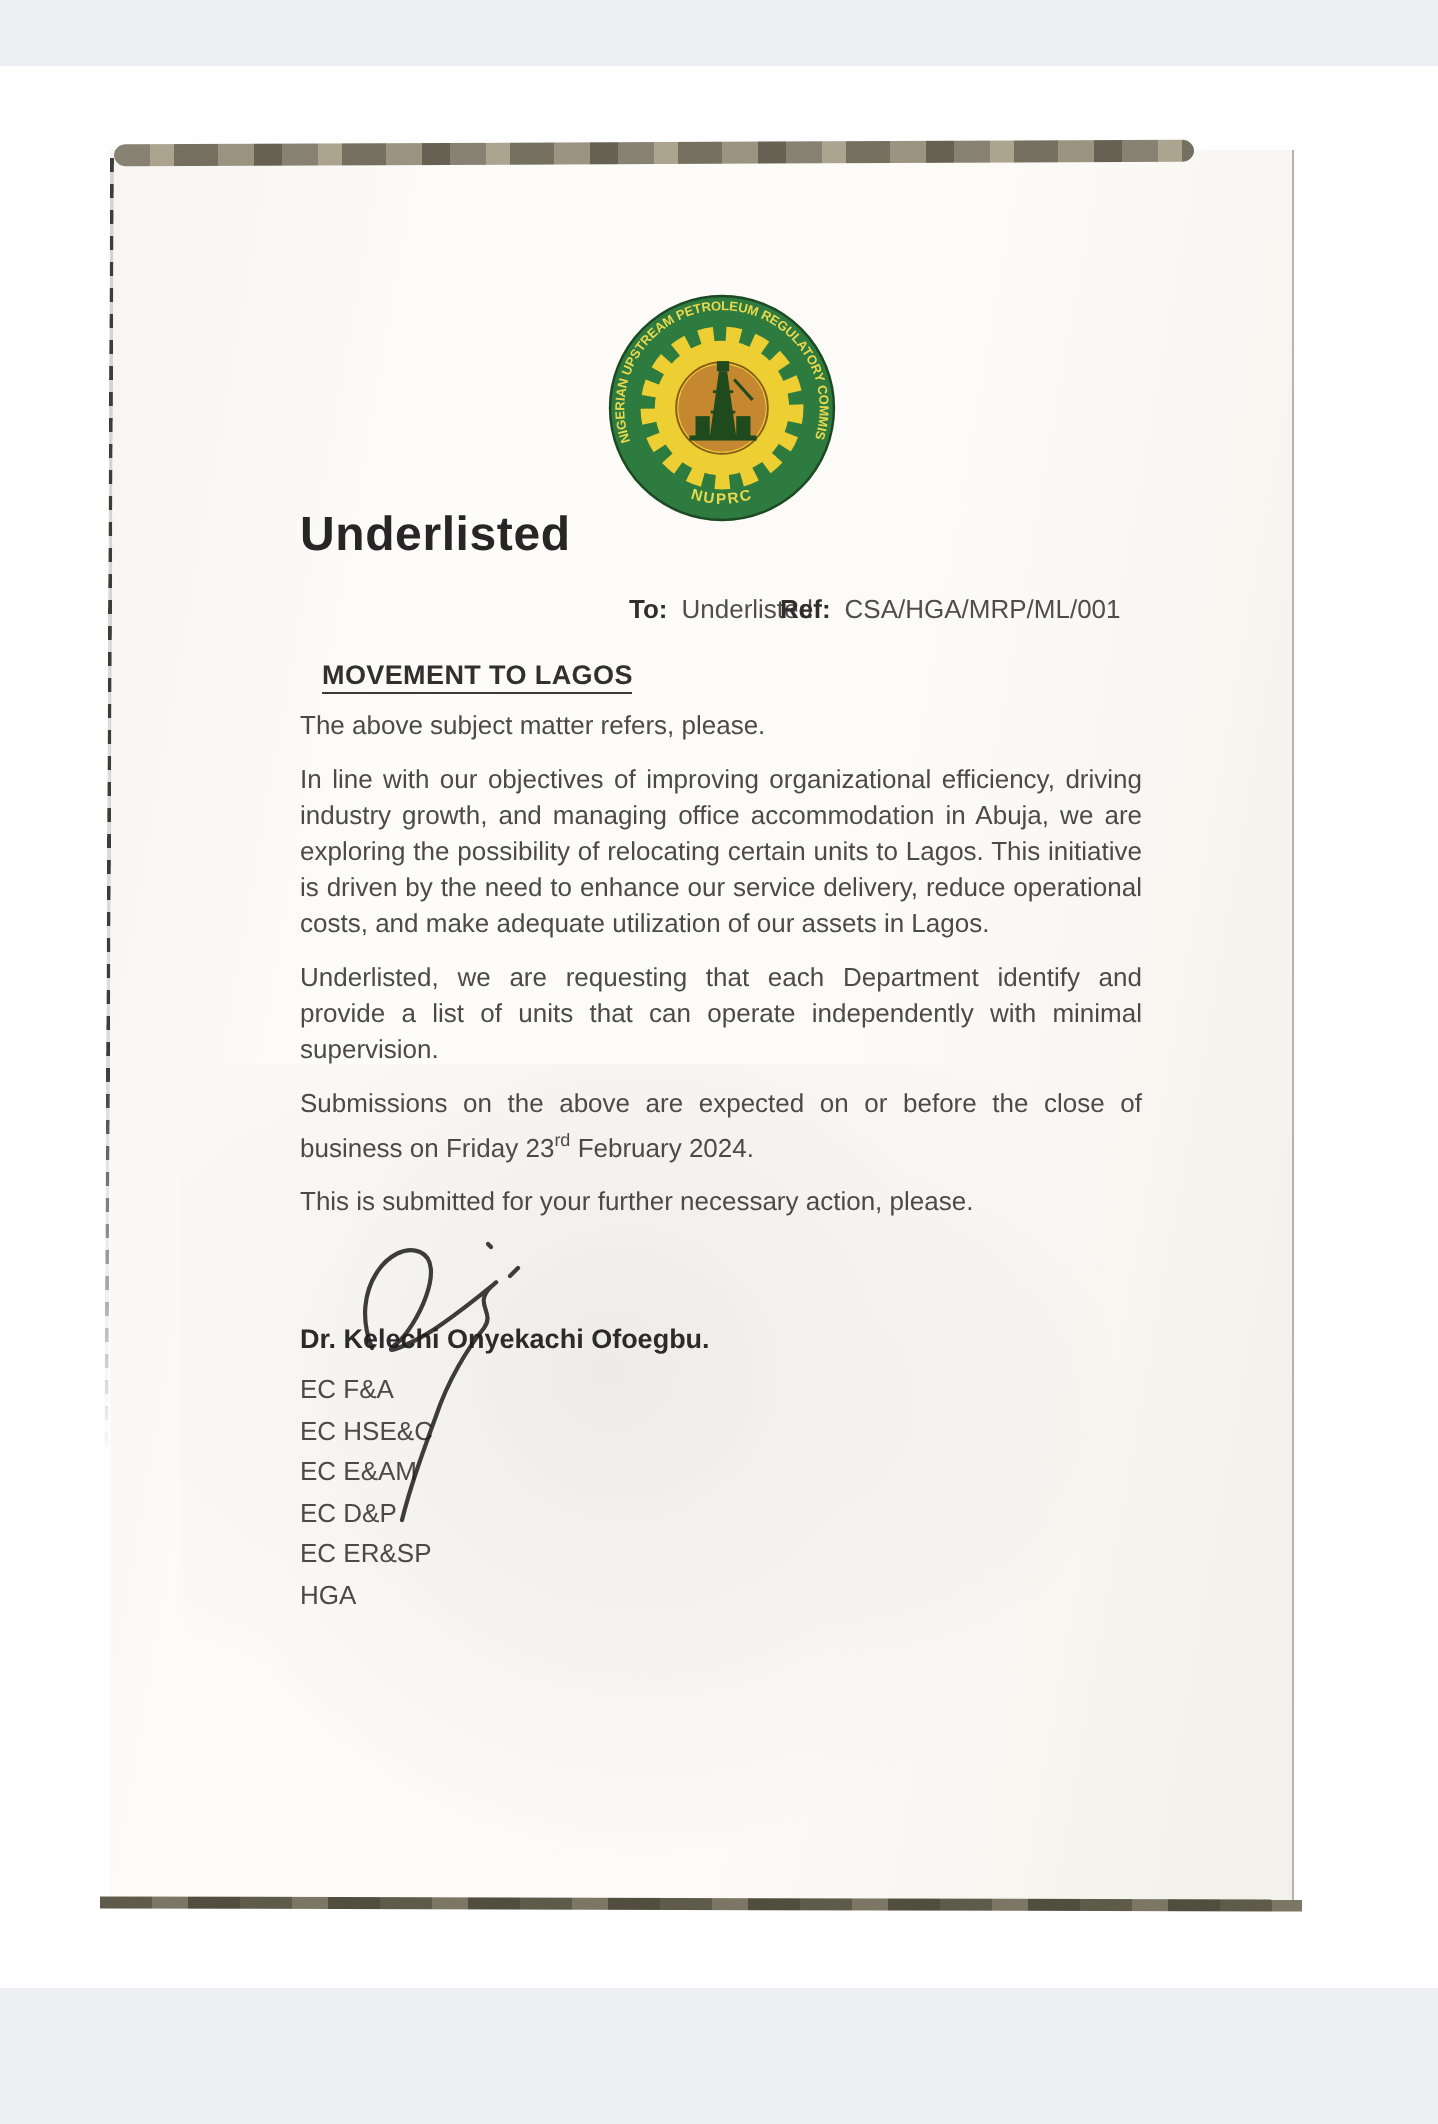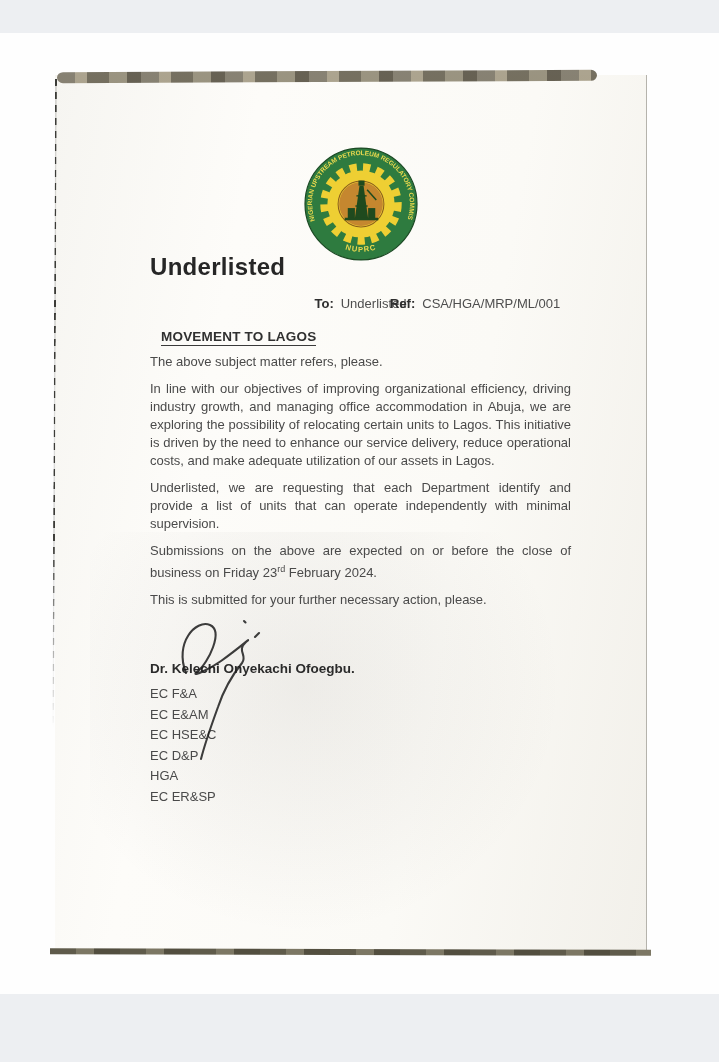--- a/index.html
+++ b/index.html
@@ -139,21 +139,21 @@
           <path d="M28,62 C16,32 38,8 52,14 C66,20 50,52 40,60 C30,68 52,58 63,50 C80,38 96,24 88,31 C78,40 90,44 84,52 C76,62 66,78 60,96 C52,118 47,132 43,148"></path>
           <path d="M97,26 l4,-4"></path>
           <path d="M86,10 l1.5,1.5"></path>
         </g>
       </svg>
       <div class="signatory">Dr. Kelechi Onyekachi Ofoegbu.</div>
     </div>
 
     <div class="dist">
       <div>EC F&amp;A</div>
+      <div>EC HSE&amp;C</div>
       <div>EC E&amp;AM</div>
-      <div>EC HSE&amp;C</div>
       <div>EC D&amp;P</div>
+      <div>EC ER&amp;SP</div>
       <div>HGA</div>
-      <div>EC ER&amp;SP</div>
     </div>
 
   </div>
 </div>
 
 </body></html>

